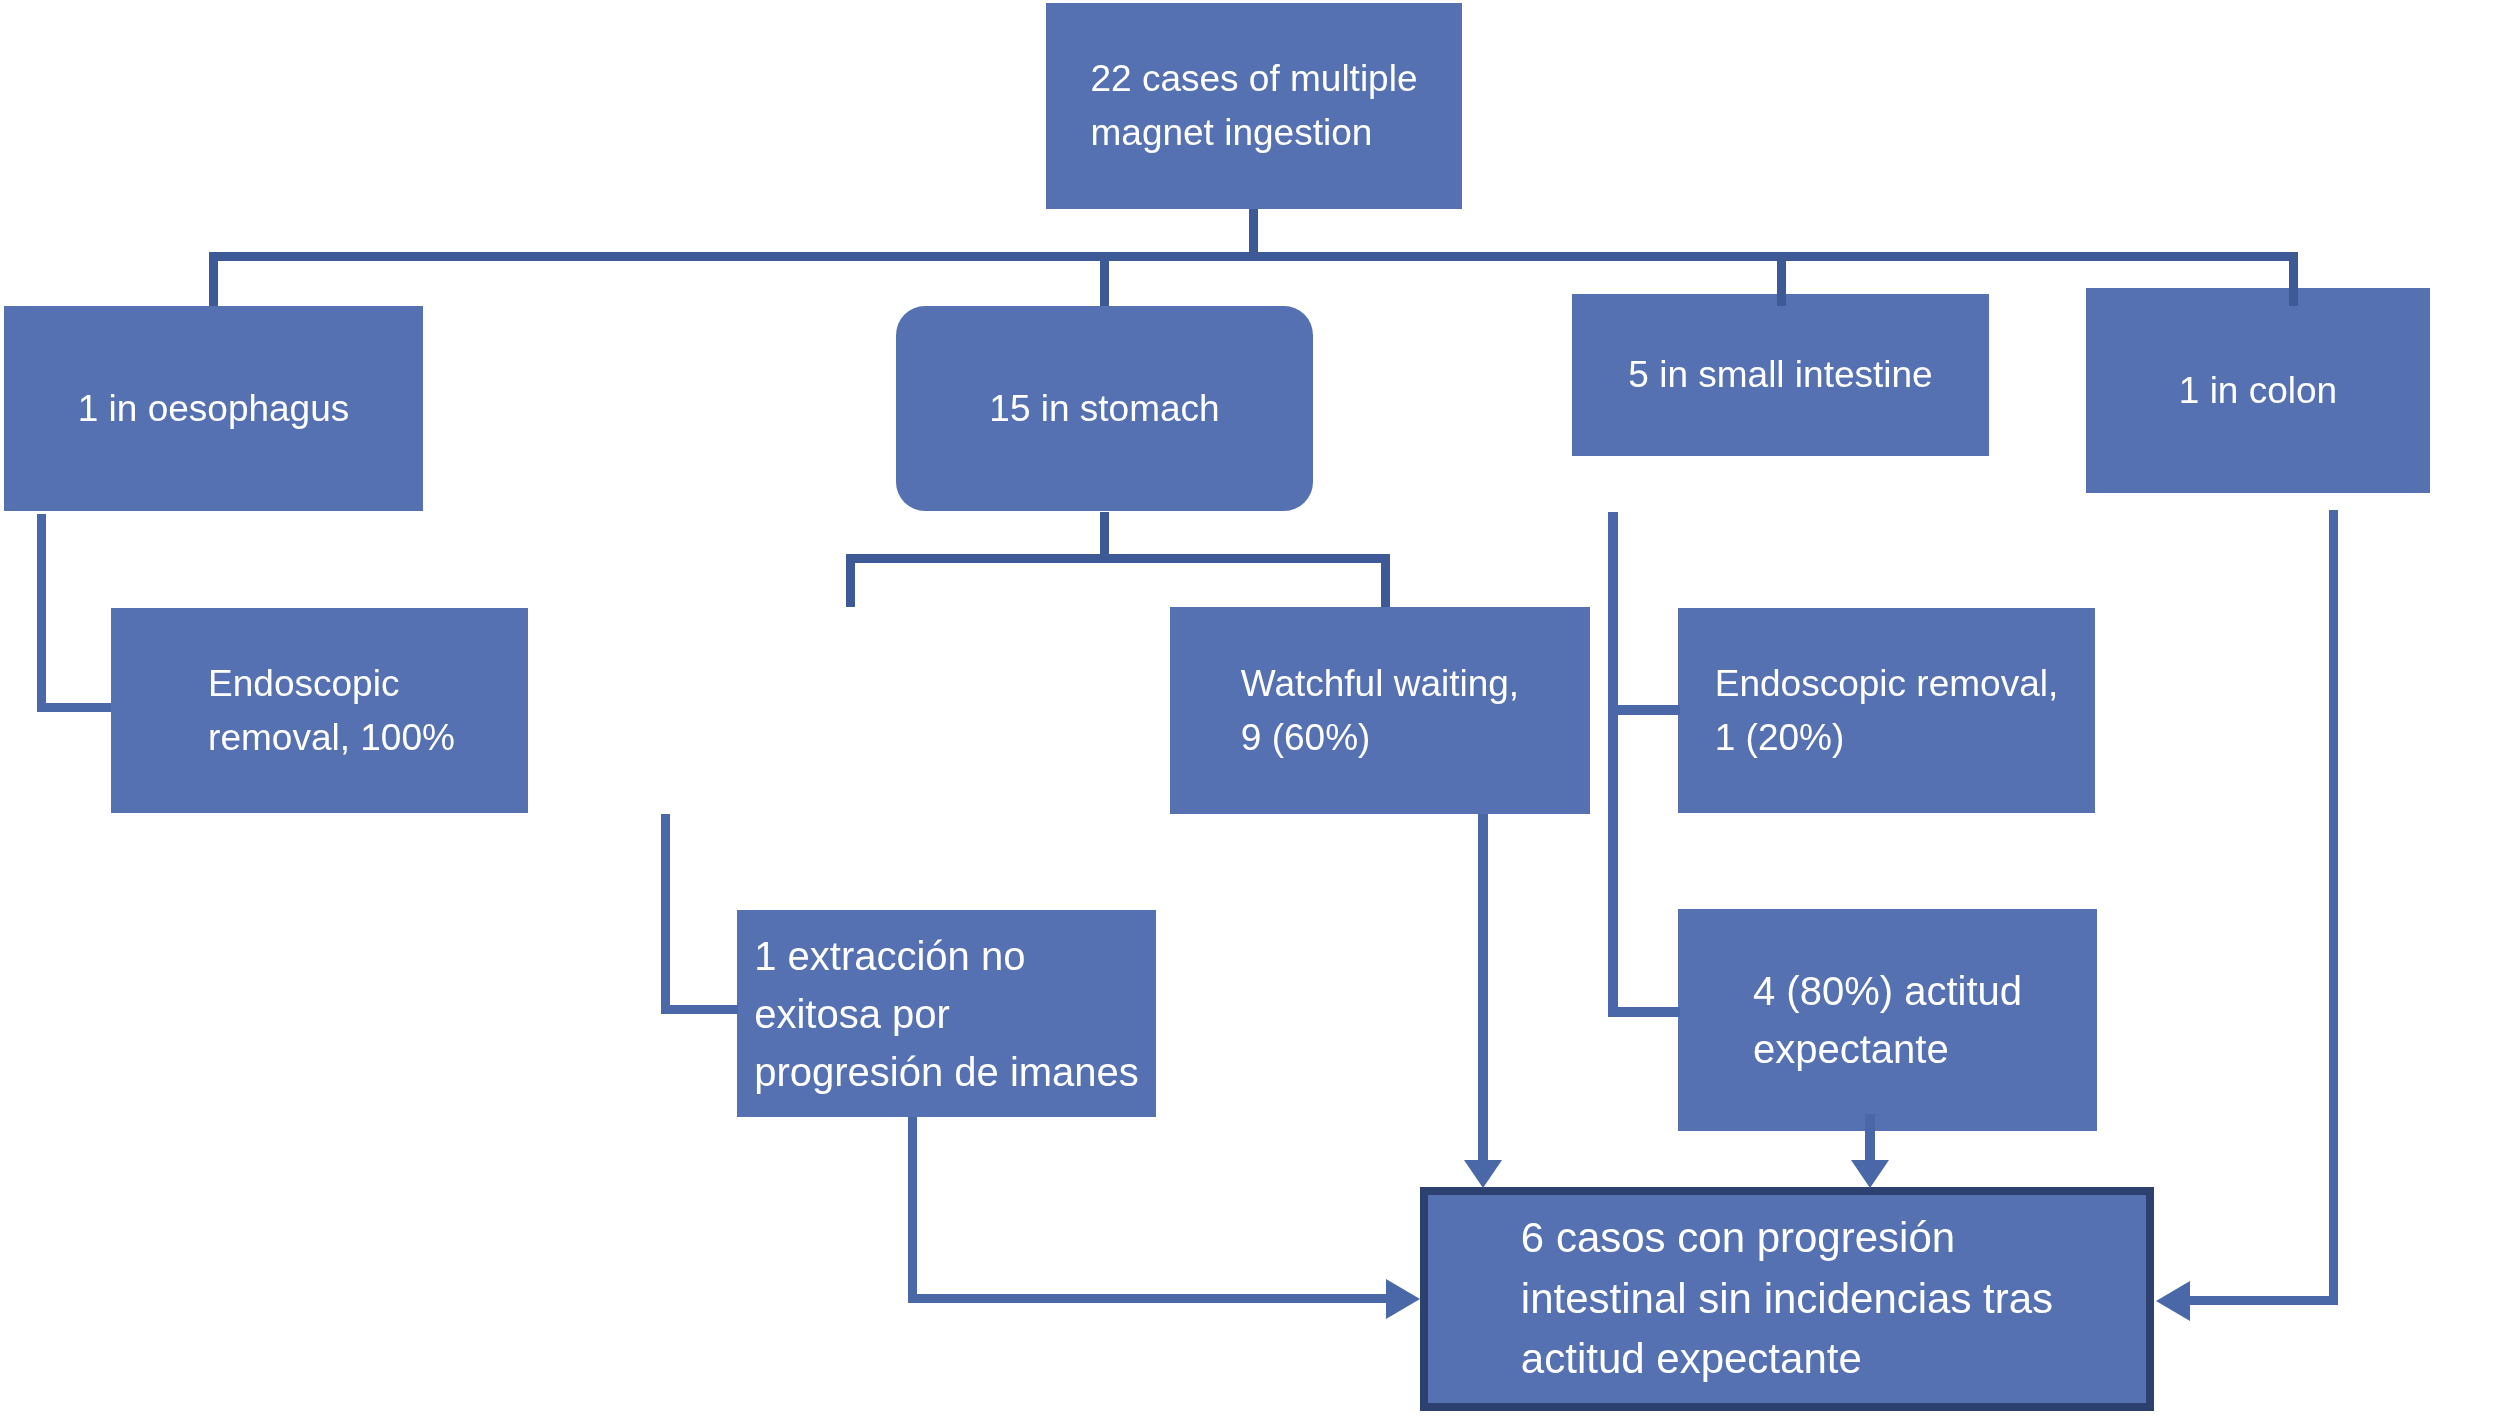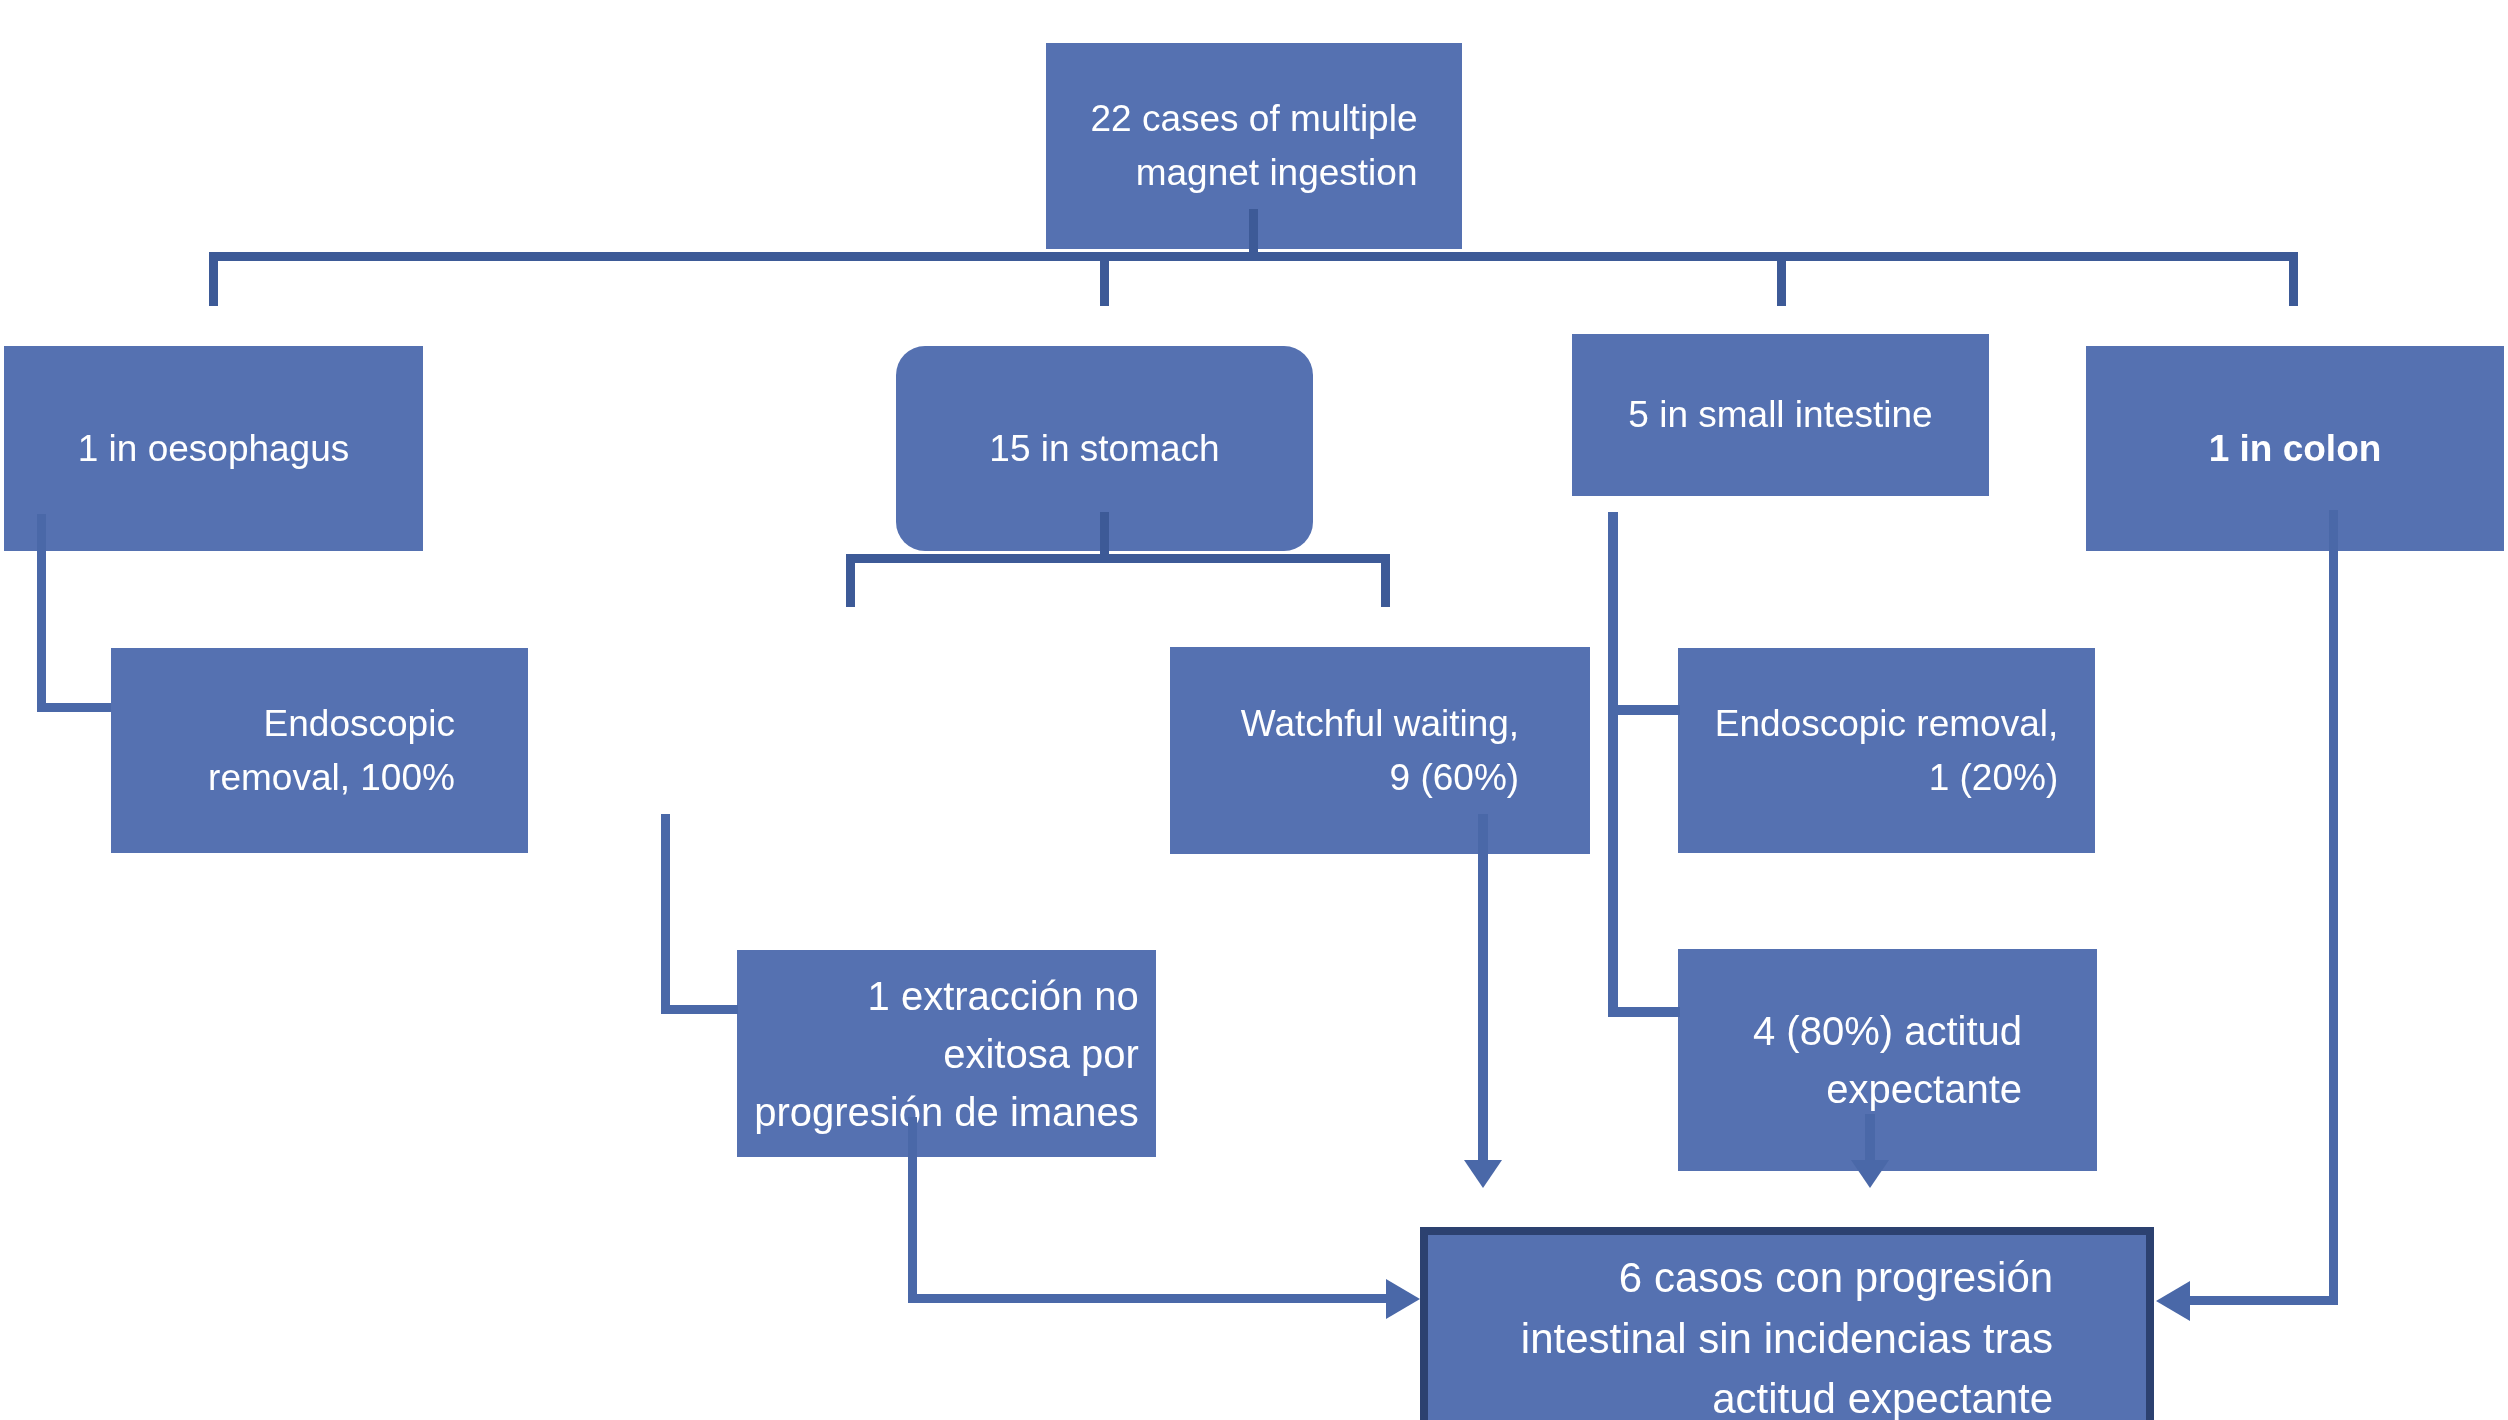--- a/index.html
+++ b/index.html
@@ -14,26 +14,25 @@
     background: var(--background, #ffffff);
     overflow: hidden;
   }
   .box {
     position: absolute;
     background: var(--node-fill, #5571B1);
     color: var(--text, #ffffff);
     display: flex;
     align-items: center;
     justify-content: center;
-    text-align: right;
+    text-align: left;
     white-space: pre-line;
     font-size: 37px;
     line-height: 1.45;
     box-sizing: border-box;
-    margin-top: 40px;
   }
   .box.es { font-size: 40px; }
   .seg {
     position: absolute;
     background: var(--connector, #4A68A8);
   }
   .seg.dark { background: var(--tree-line, #3D5A97); }
   .ah { position: absolute; width: 0; height: 0; }
   .ah-down {
     border-left: 19px solid transparent;
@@ -49,21 +48,21 @@
     border-top: 20px solid transparent;
     border-bottom: 20px solid transparent;
     border-right: 34px solid var(--connector, #4A68A8);
   }
 
   
   #b-top        { left: 1046px; top: 3px;    width: 416px; height: 206px; }
   #b-oeso       { left: 4px;    top: 306px;  width: 419px; height: 205px; }
   #b-stomach    { left: 896px;  top: 306px;  width: 417px; height: 205px; border-radius: 29px; }
   #b-small      { left: 1572px; top: 294px;  width: 417px; height: 162px; }
-  #b-colon      { left: 2086px; top: 306px;  width: 418px; height: 205px; font-weight: bold; }
+  #b-colon      { left: 2086px; top: 288px;  width: 344px; height: 205px; }
   #b-removal100 { left: 111px;  top: 608px;  width: 417px; height: 205px; padding-left: 24px; }
   #b-proc       { left: 625px;  top: 607px;  width: 450px; height: 207px; }
   #b-watchful   { left: 1170px; top: 607px;  width: 420px; height: 207px; }
   #b-removal20  { left: 1678px; top: 608px;  width: 417px; height: 205px; }
   #b-extraccion { left: 737px;  top: 910px;  width: 419px; height: 207px; }
   #b-actitud    { left: 1678px; top: 909px;  width: 419px; height: 222px; }
   #b-final      { left: 1420px; top: 1187px; width: 734px; height: 224px;
                   border: 8px solid var(--final-border, #2C4170); font-size: 42px; }
 
   

